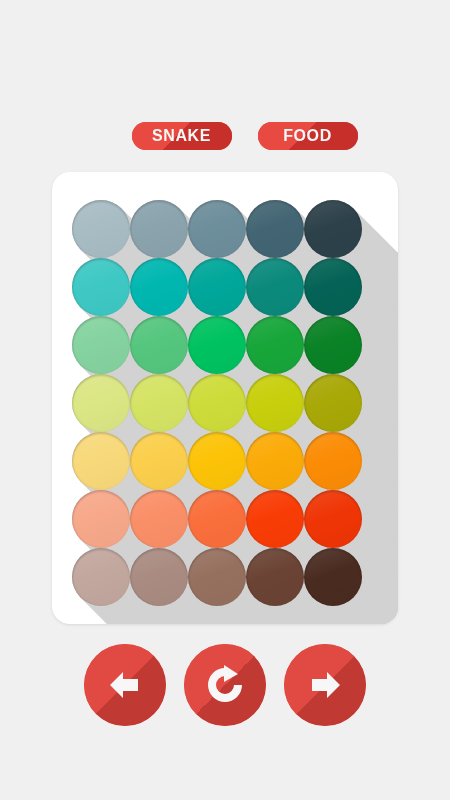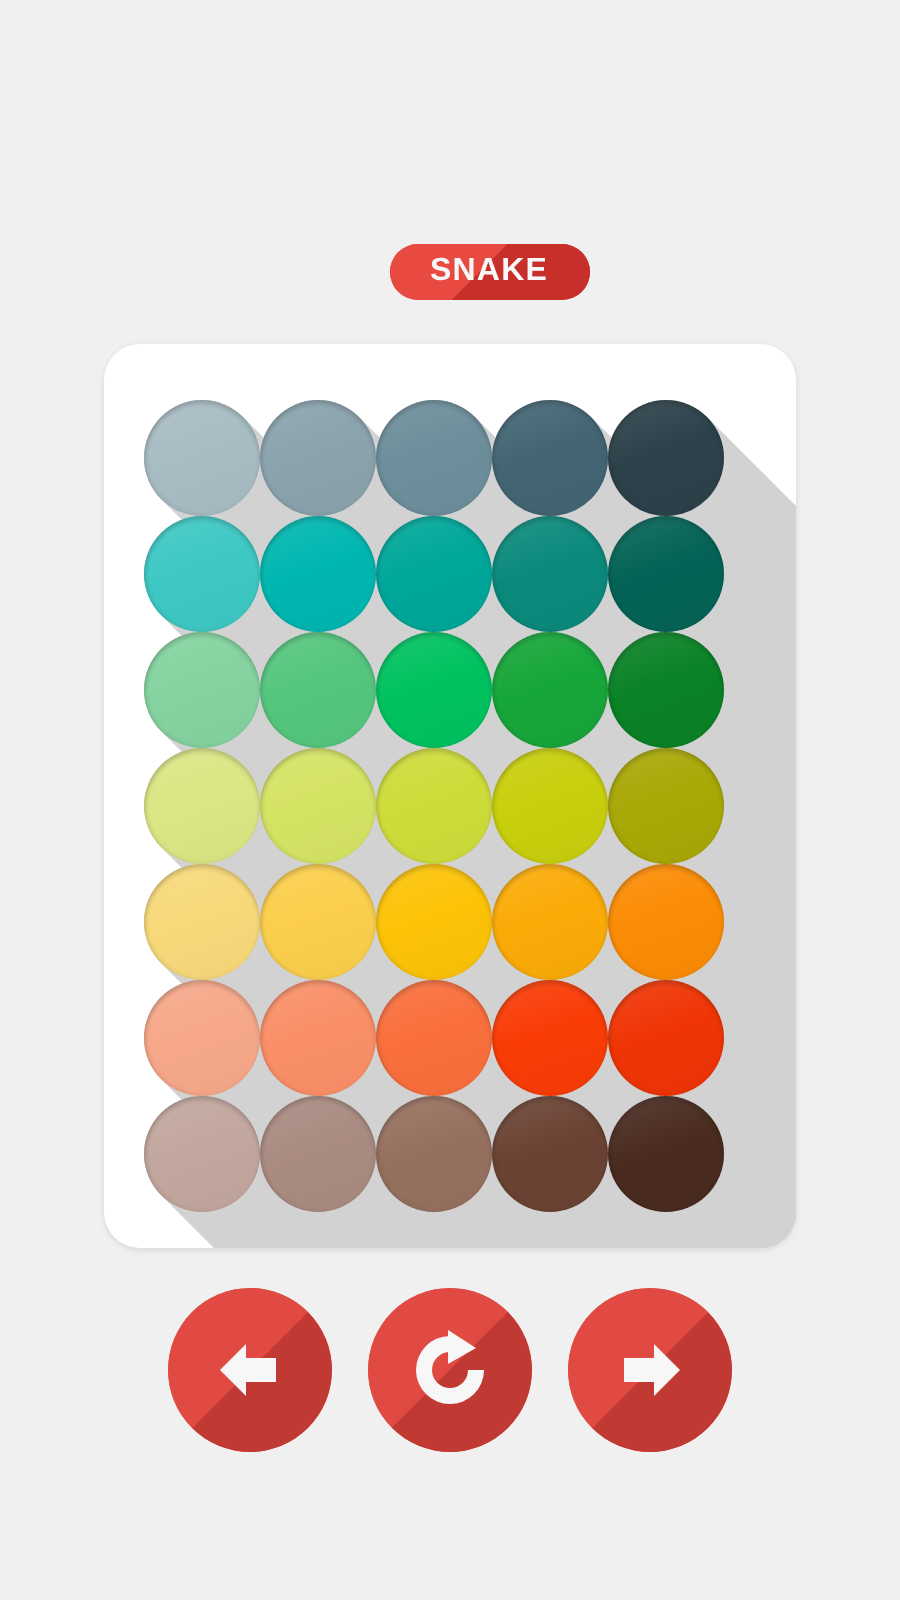--- a/index.html
+++ b/index.html
@@ -193,20 +193,23 @@
 </style>
 </head>
 <body>
 
 <div id="tab-bar">
 
   <button class="tab-pill">
     <span class="tab-label">SNAKE</span>
   </button>
 
+  <button class="tab-pill">
+    <span class="tab-label">FOOD</span>
+  </button>
 
 </div>
 
 <div id="palette-card">
   <div id="swatch-grid">
       <div class="swatch-cell" style="left: 20px; top: 28px;">
         <div class="swatch-shadow" style="background: rgb(210, 210, 210);"></div>
         <div class="swatch-dot" title="#a8bcc4" style="background: rgb(168, 188, 196);"></div>
       </div>
       <div class="swatch-cell" style="left: 78px; top: 28px;">

